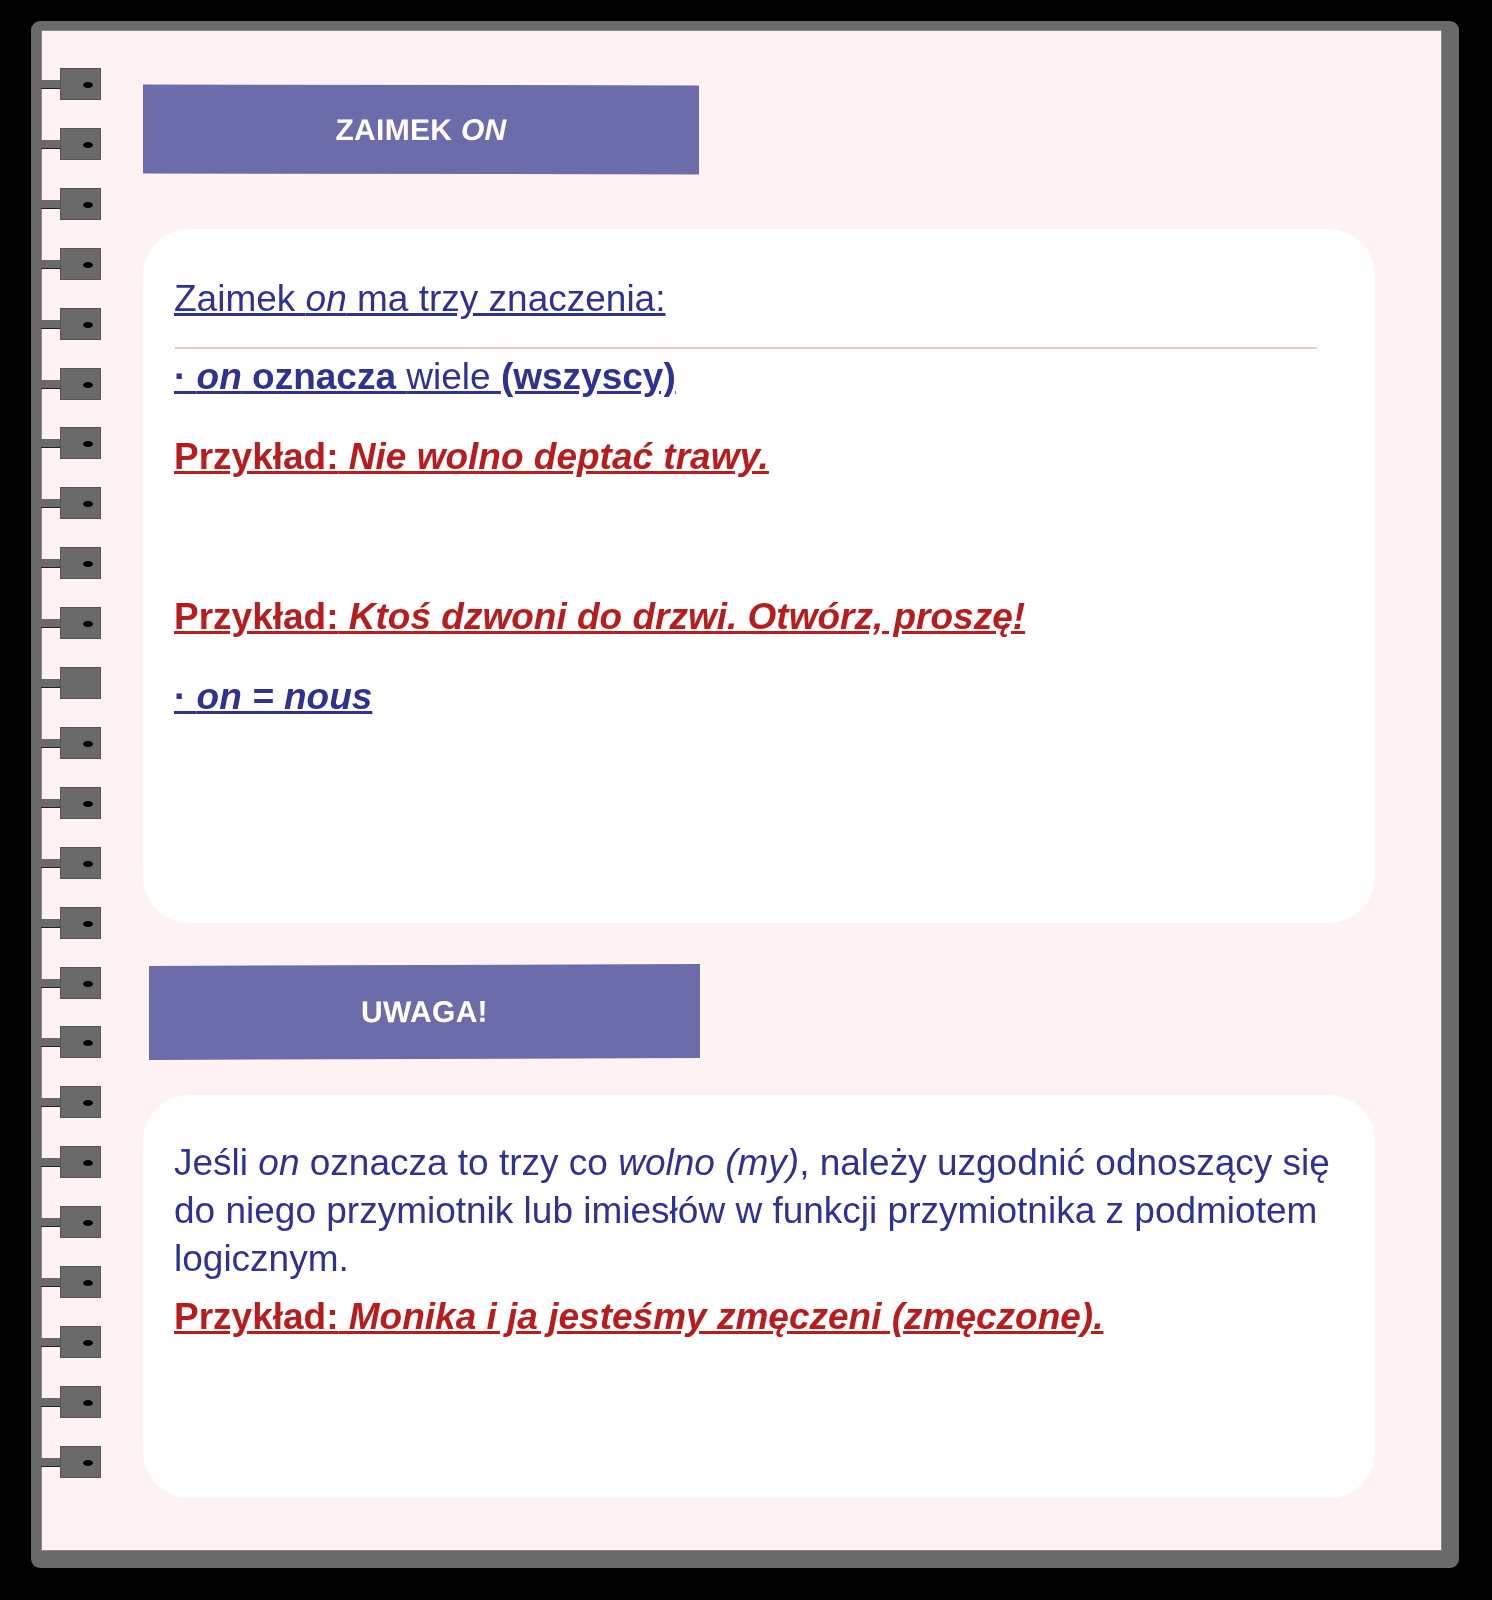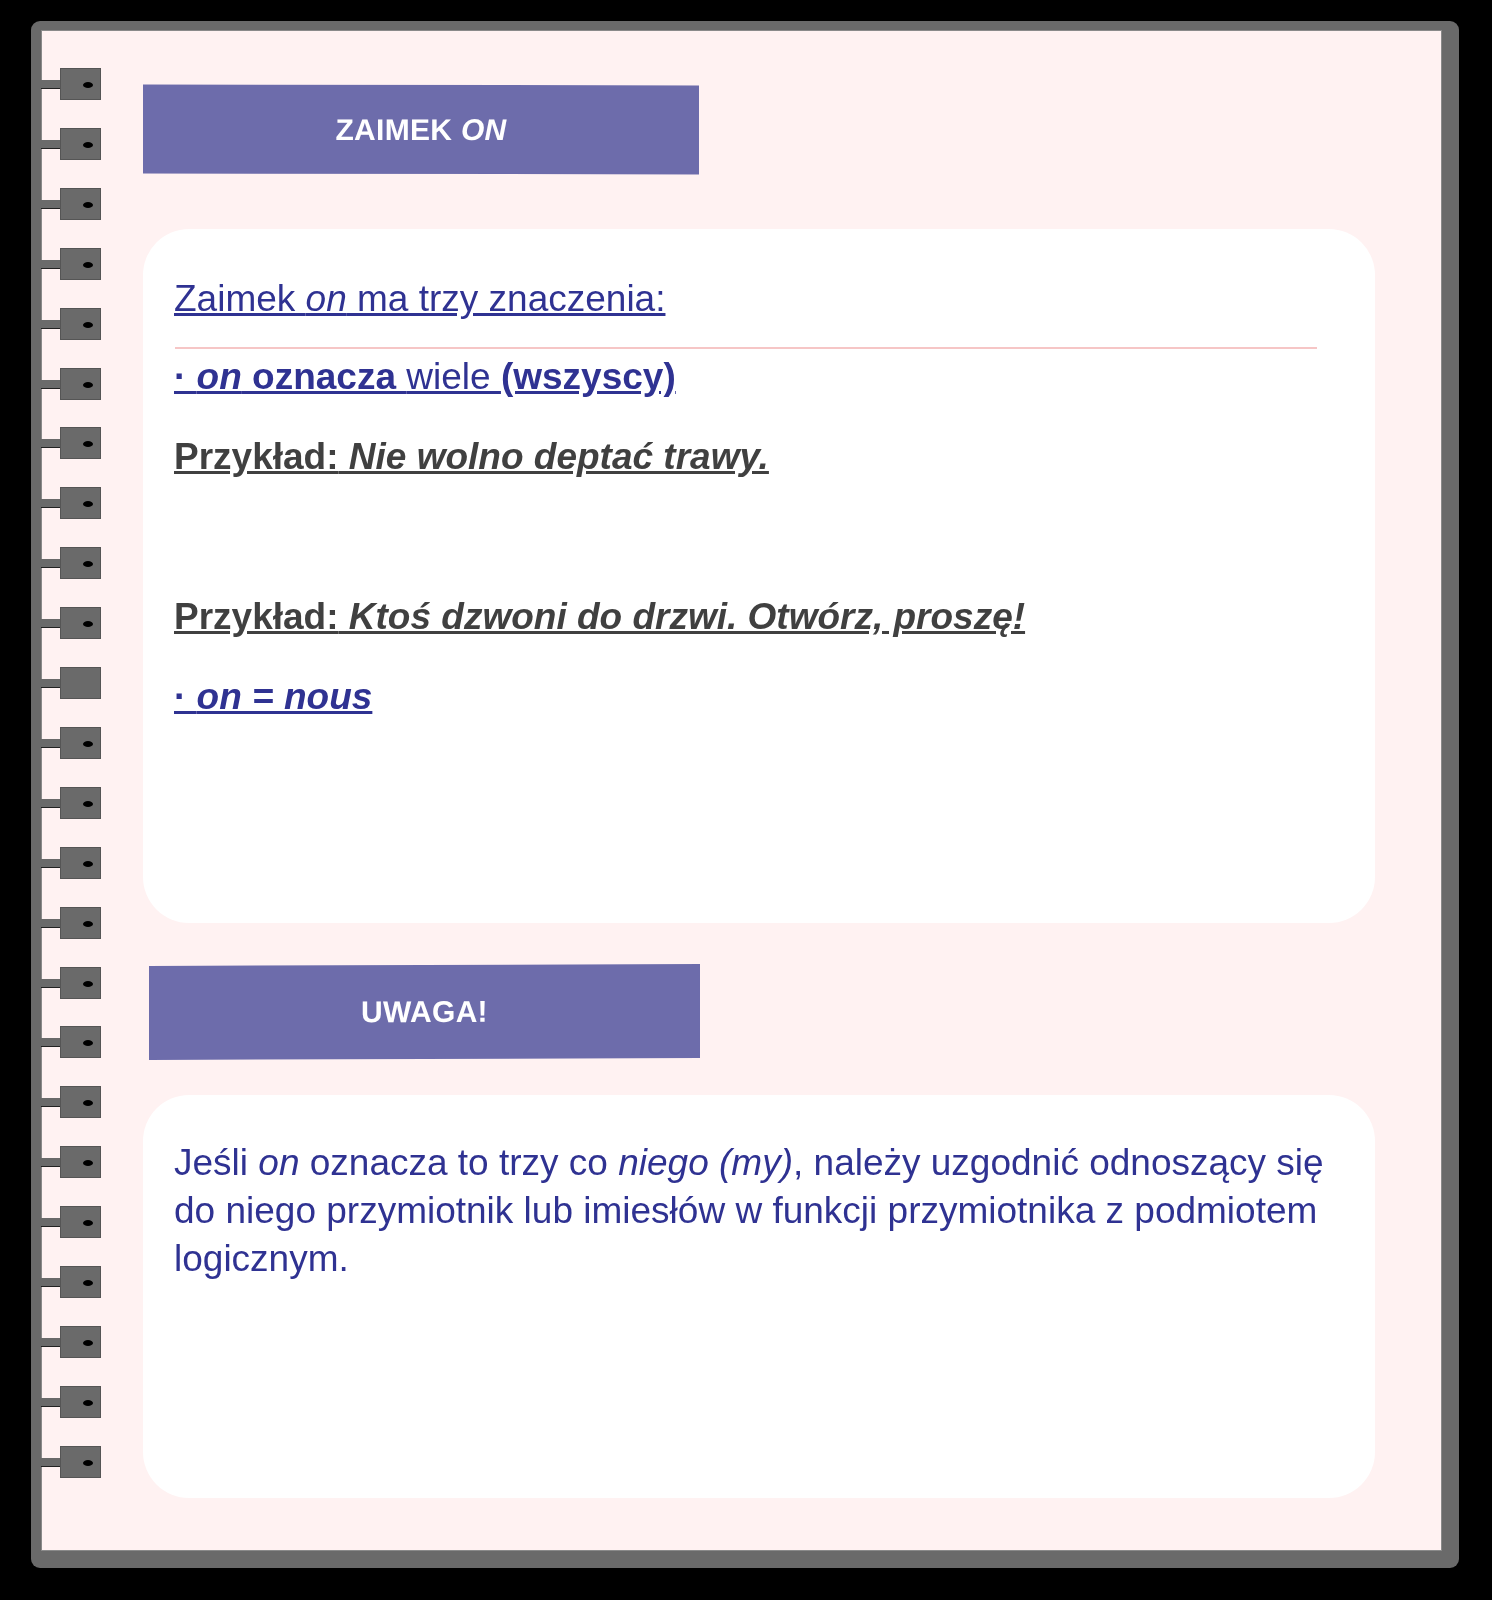--- a/index.html
+++ b/index.html
@@ -112,21 +112,21 @@
     }
     .line {
       position: absolute;
       left: 31px;
       white-space: nowrap;
       font-size: 37px;
       line-height: 44px;
       text-decoration: underline;
     }
     .blue { color: #2f3292; }
-    .plum { color: #404040; }
+    .plum { color: #b91c1c; }
     .semi { font-weight: bold; }
     .reg { font-weight: normal; }
     .it { font-style: italic; }
     .divider {
       position: absolute;
       left: 32px;
       top: 118px;
       width: 1142px;
       height: 2px;
       background: #f6c6c6;
@@ -317,15 +317,18 @@
     <span class="semi" style="white-space:pre">· </span><span class="semi it">on = nous</span>
   </div>
 </div>
 
 <div class="banner b2">
   <span>UWAGA!</span>
 </div>
 
 <div class="card c2">
   <div class="para blue reg">
-    <span style="white-space:pre">Jeśli </span><span class="it">on</span><span style="white-space:pre-wrap"> oznacza to trzy co </span><span class="it">niego (my)</span><span>, należy uzgodnić odnoszący się do niego przymiotnik lub imiesłów w funkcji przymiotnika z podmiotem logicznym.</span>
+    <span style="white-space:pre">Jeśli </span><span class="it">on</span><span style="white-space:pre-wrap"> oznacza to trzy co </span><span class="it">wolno (my)</span><span>, należy uzgodnić odnoszący się do niego przymiotnik lub imiesłów w funkcji przymiotnika z podmiotem logicznym.</span>
+  </div>
+  <div class="line plum" style="top:200px;">
+    <span class="semi">Przykład:</span><span class="semi it" style="white-space:pre"> Monika i ja jesteśmy zmęczeni (zmęczone).</span>
   </div>
 </div>
 
 </body></html>

